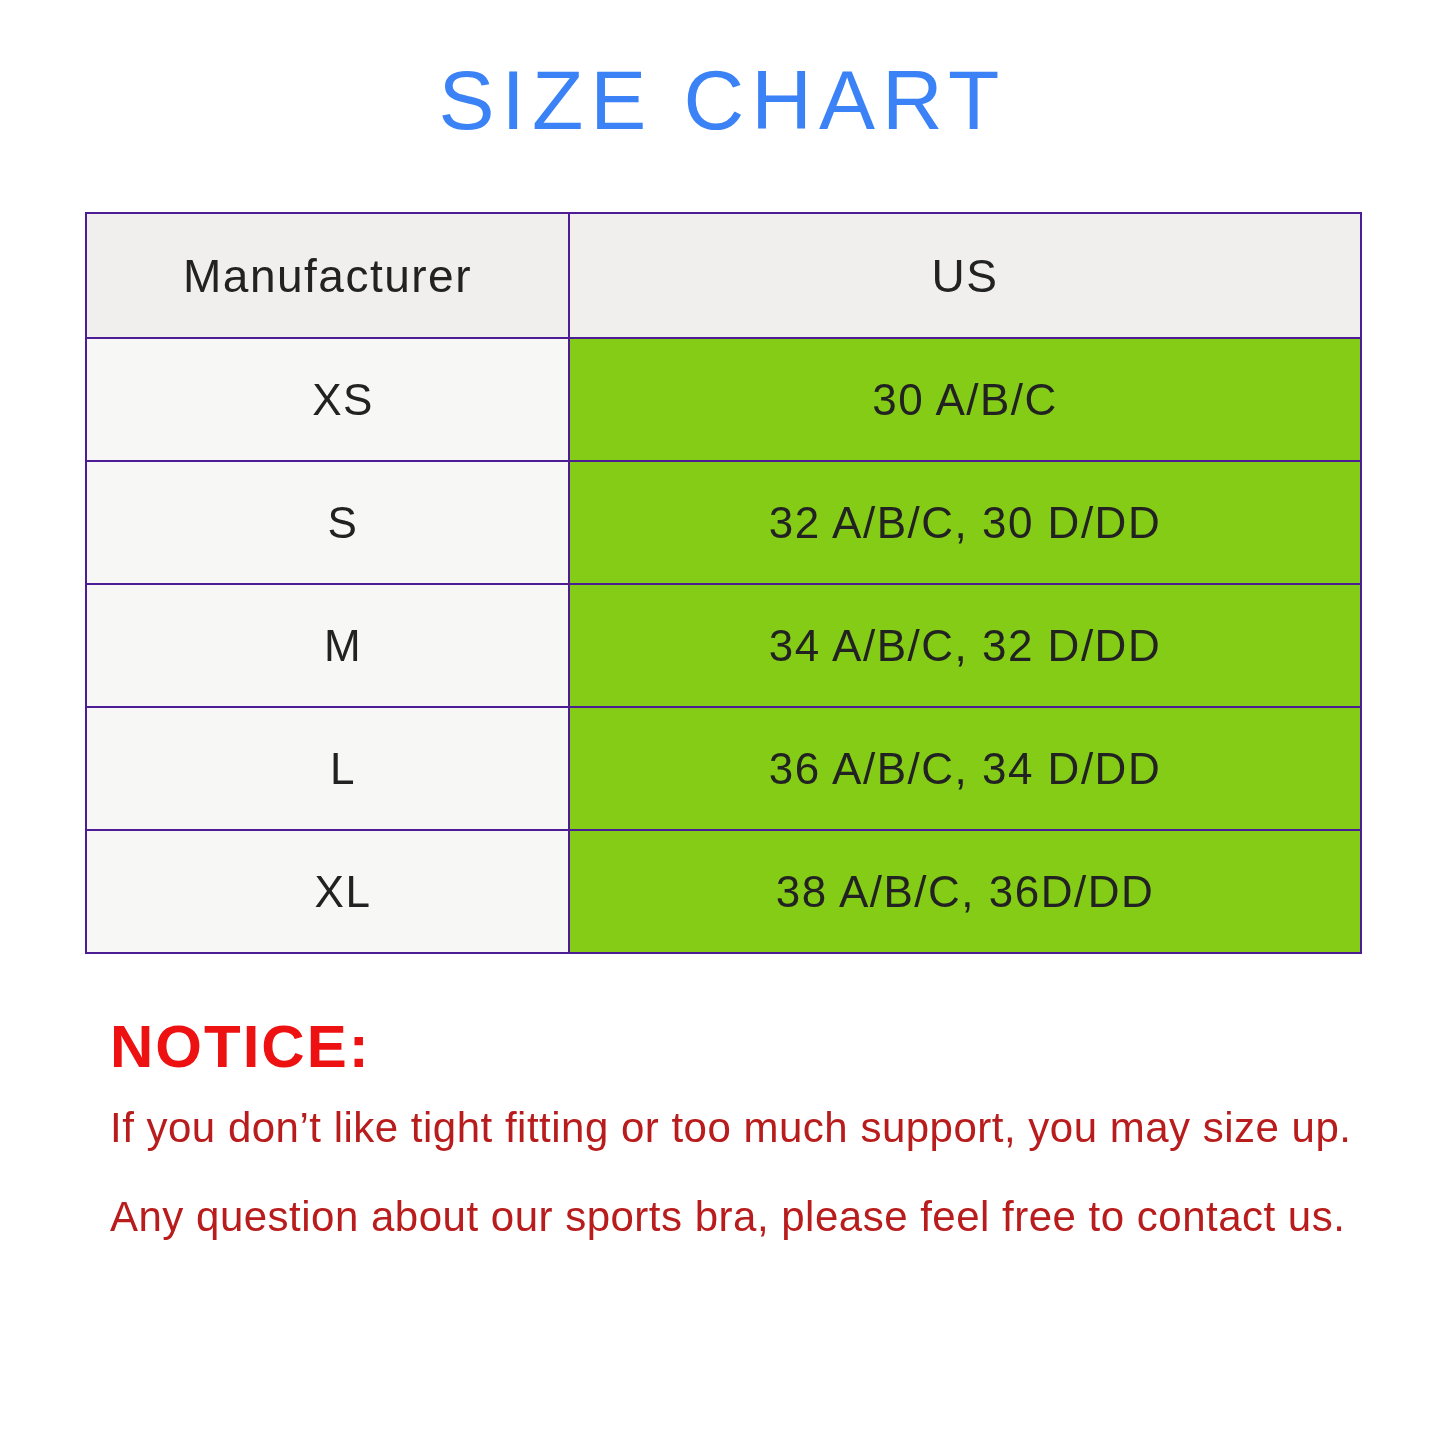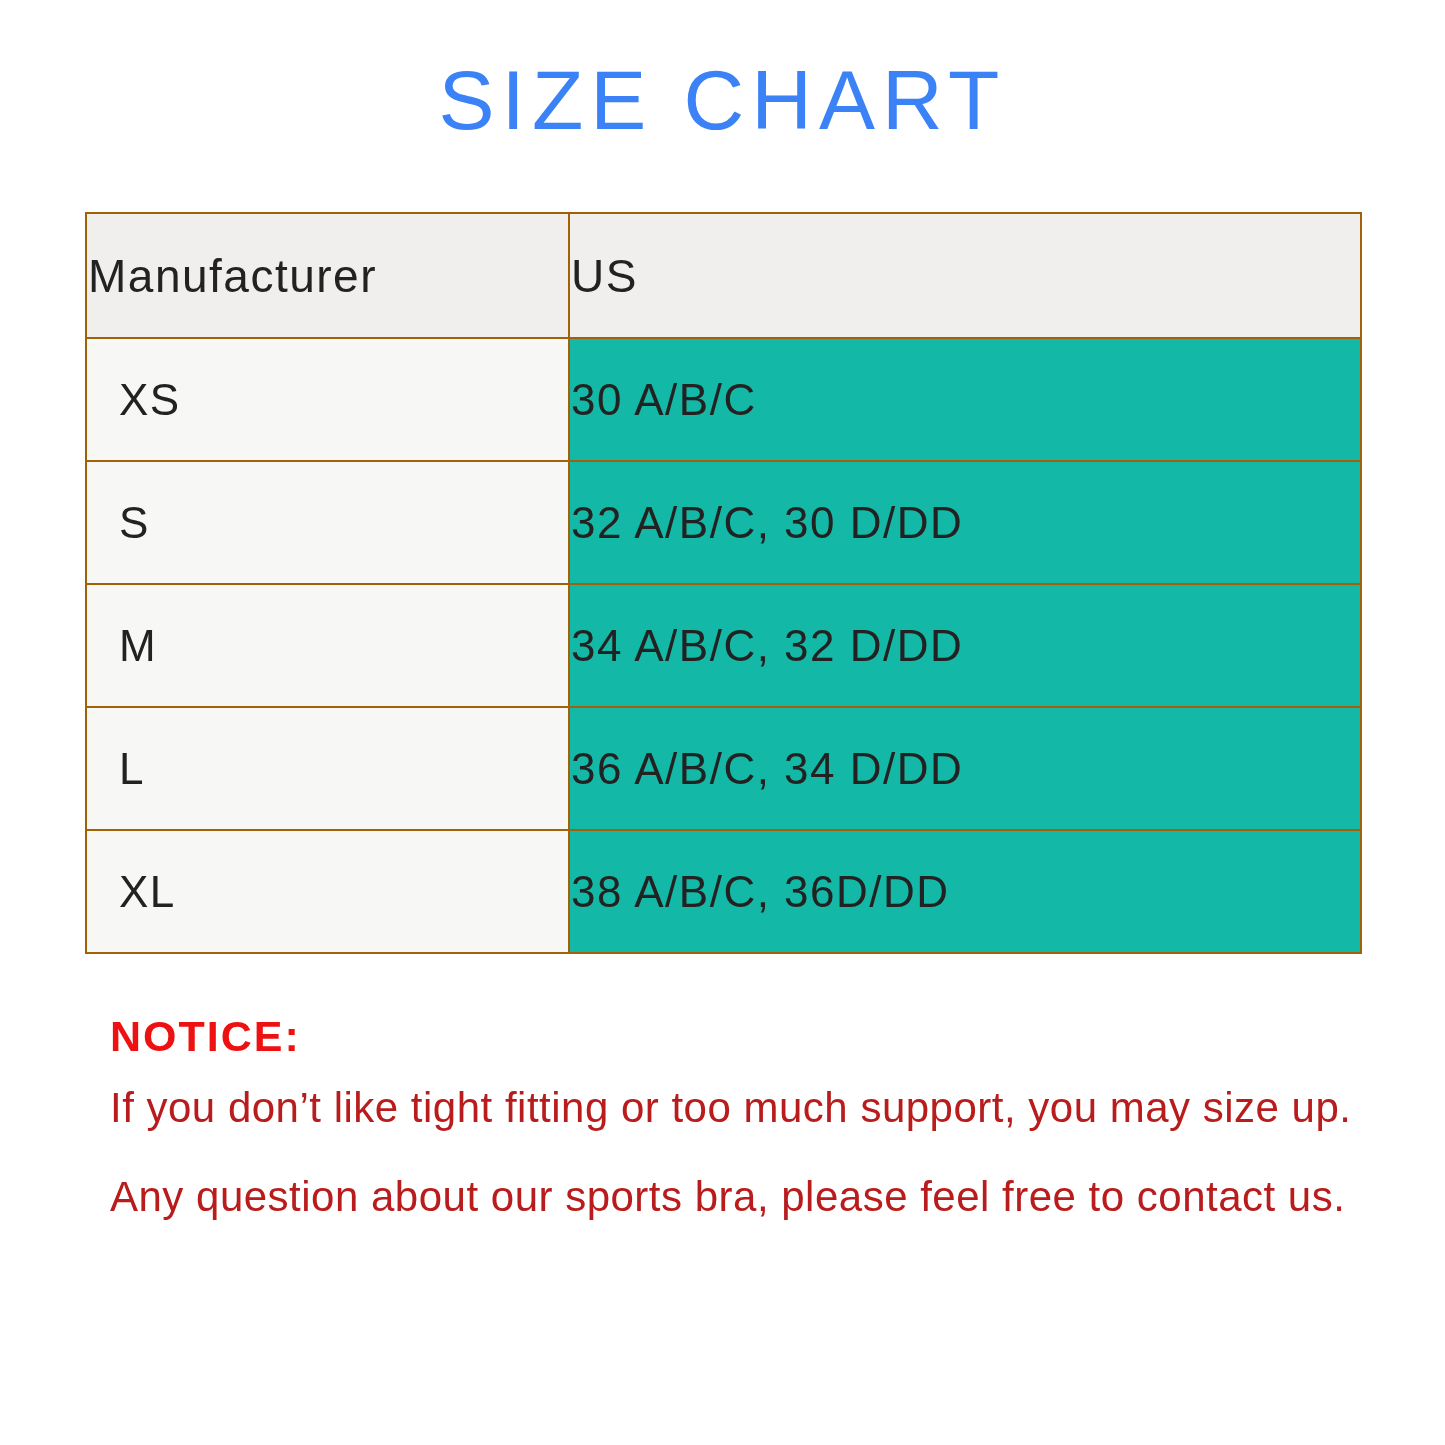--- a/index.html
+++ b/index.html
@@ -27,45 +27,45 @@
   table.size-table {
     position: absolute;
     left: 85px; top: 212px;
     width: 1275px;
     border-collapse: collapse;
     table-layout: fixed;
   }
   table.size-table col.col-manufacturer { width: 483px; }
   table.size-table col.col-us { width: 792px; }
   table.size-table th, table.size-table td {
-    border: 2px solid #a16207;
-    text-align: left;
+    border: 2px solid #4c1d95;
+    text-align: center;
     vertical-align: middle;
     font-weight: 400;
     letter-spacing: 1.5px;
     overflow: hidden;
   }
   table.size-table th {
     height: 121px;
     background: #f0efee;
     font-size: 46px;
     color: #222222;
   }
   table.size-table td { height: 119px; font-size: 44px; color: #222222; }
   table.size-table td.label-cell { background: #f7f7f5; padding-left: 32px; }
-  table.size-table td.value-cell { background: #14b8a6; }
+  table.size-table td.value-cell { background: #84cc16; }
 
   .notice {
     position: absolute;
     left: 110px; top: 1012px;
     width: 1270px;
   }
   .notice-heading {
     margin: 0;
-    font-size: 43px;
+    font-size: 60px;
     font-weight: 700;
     letter-spacing: 2px;
     color: #ee1111;
   }
   .notice p {
     margin: 0;
     font-size: 42px;
     line-height: 61px;
     color: #b91c1c;
     letter-spacing: 0.5px;

